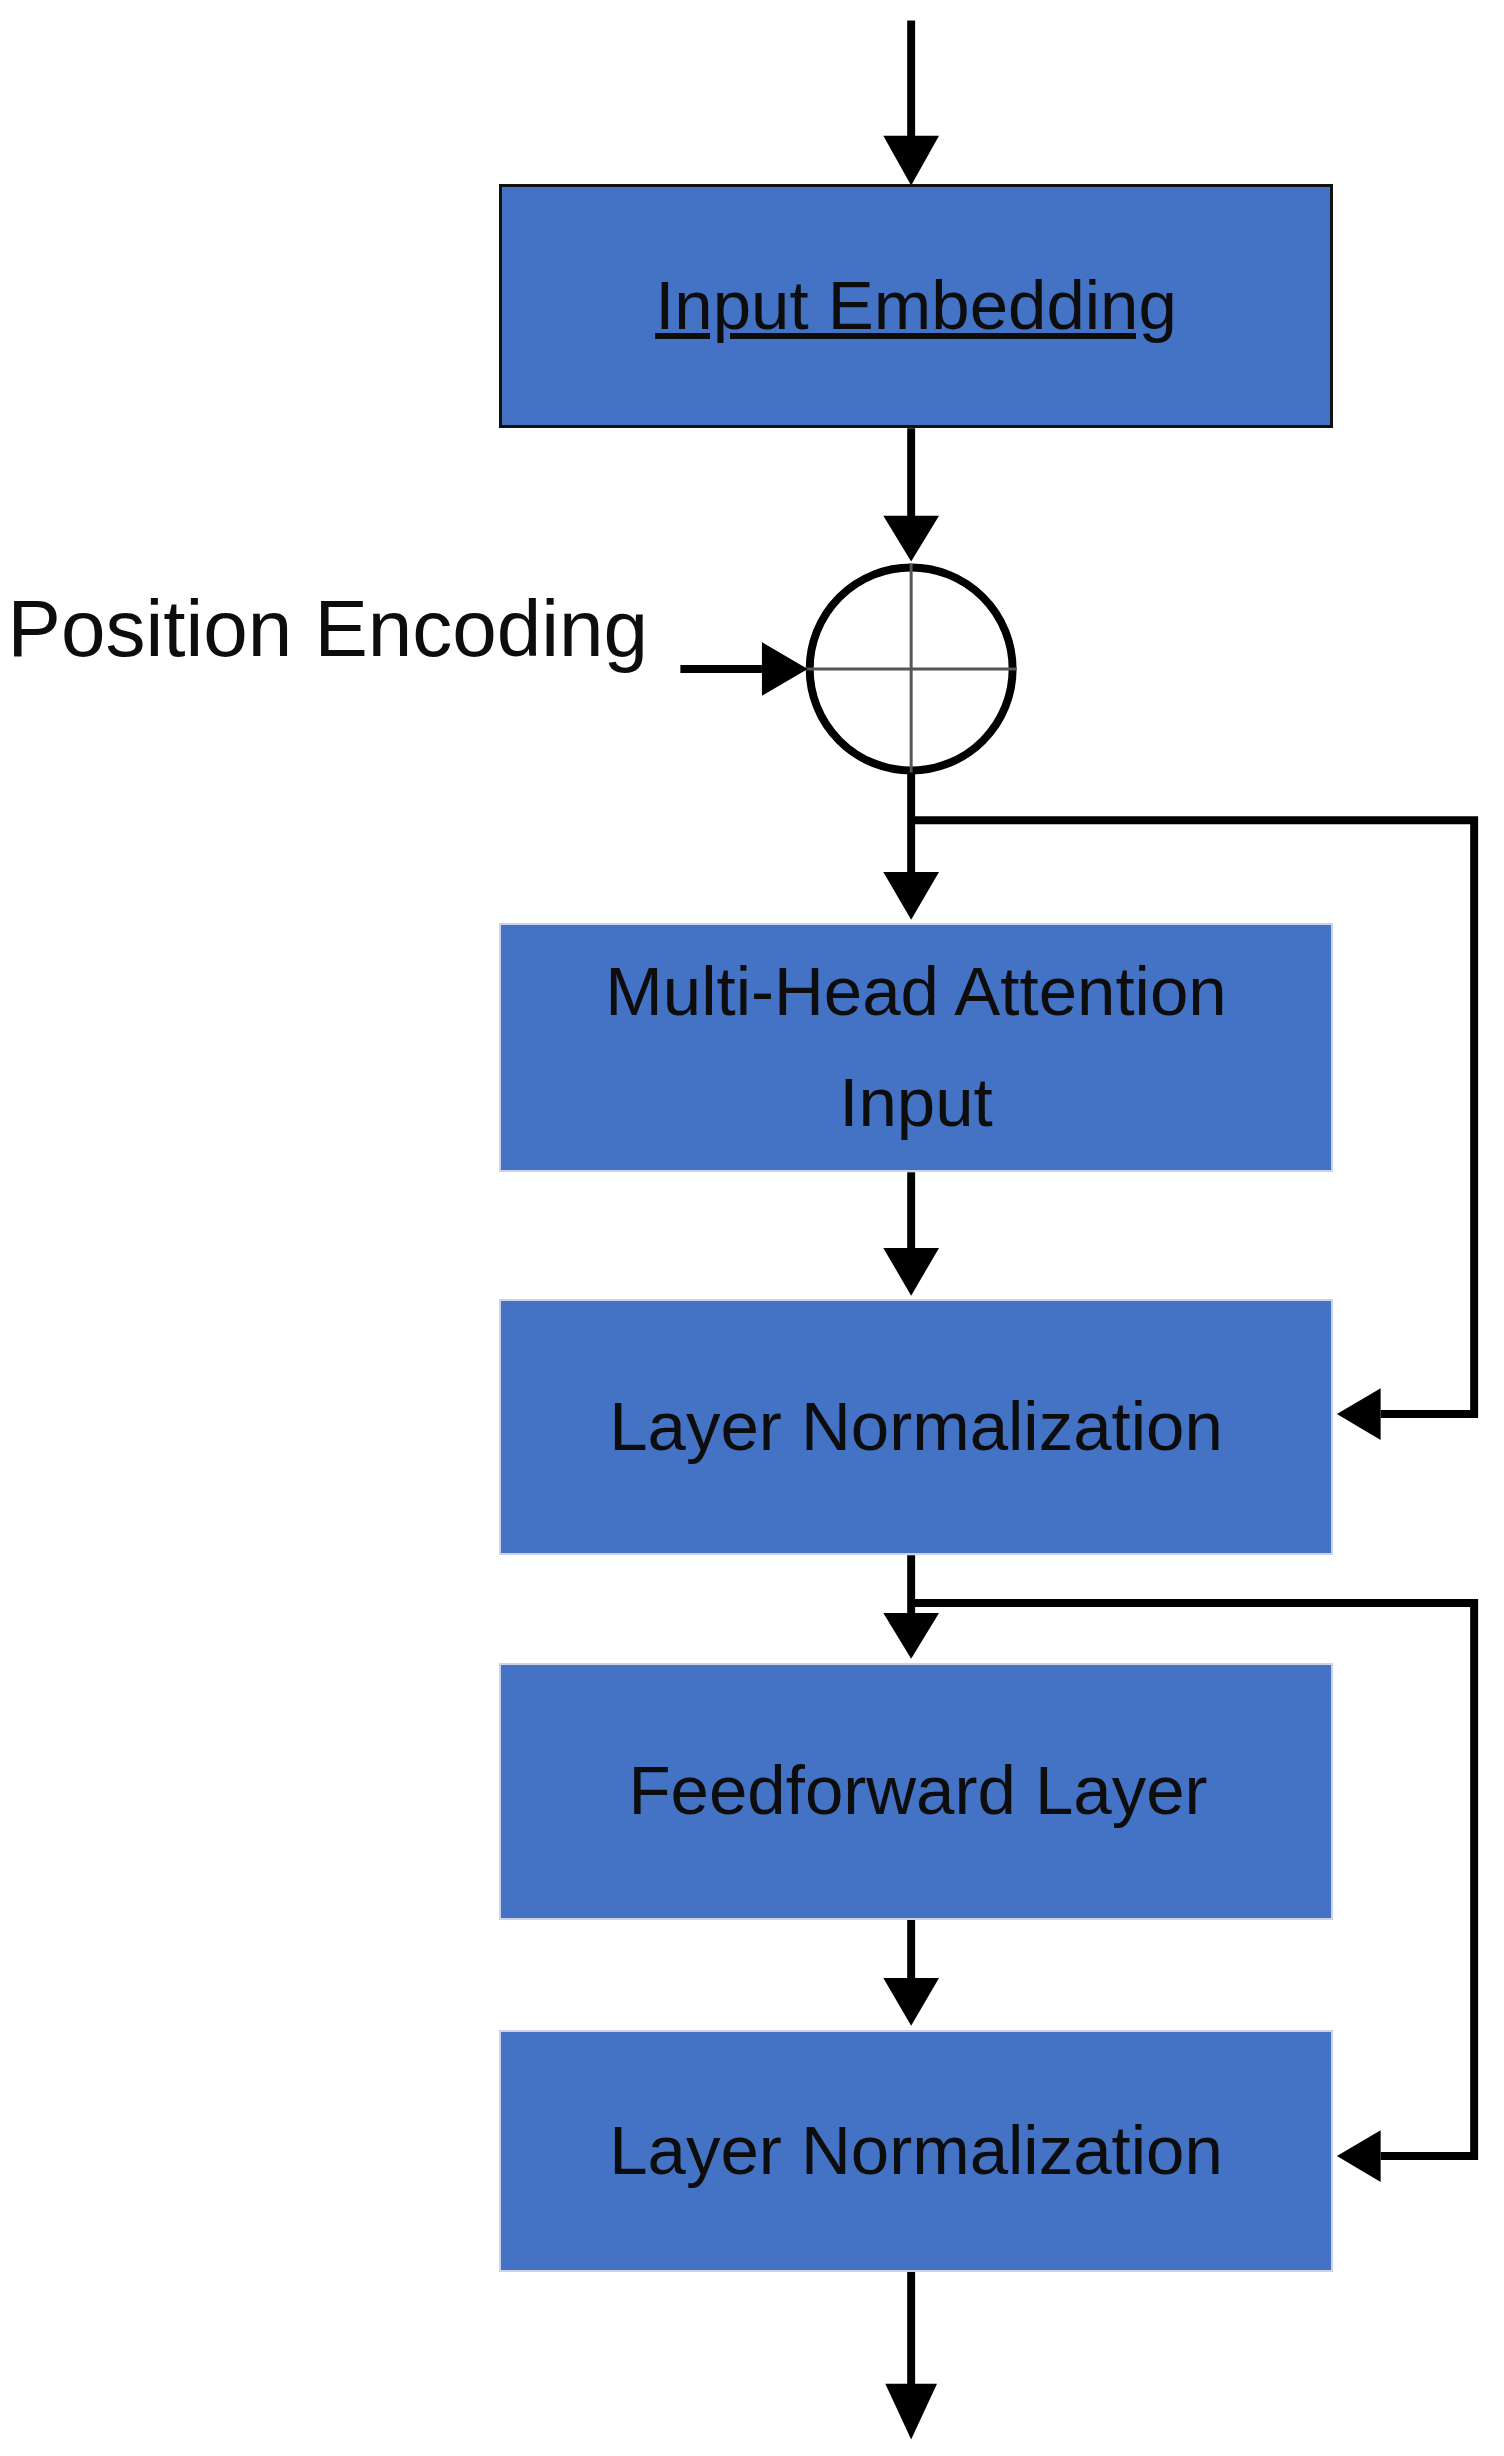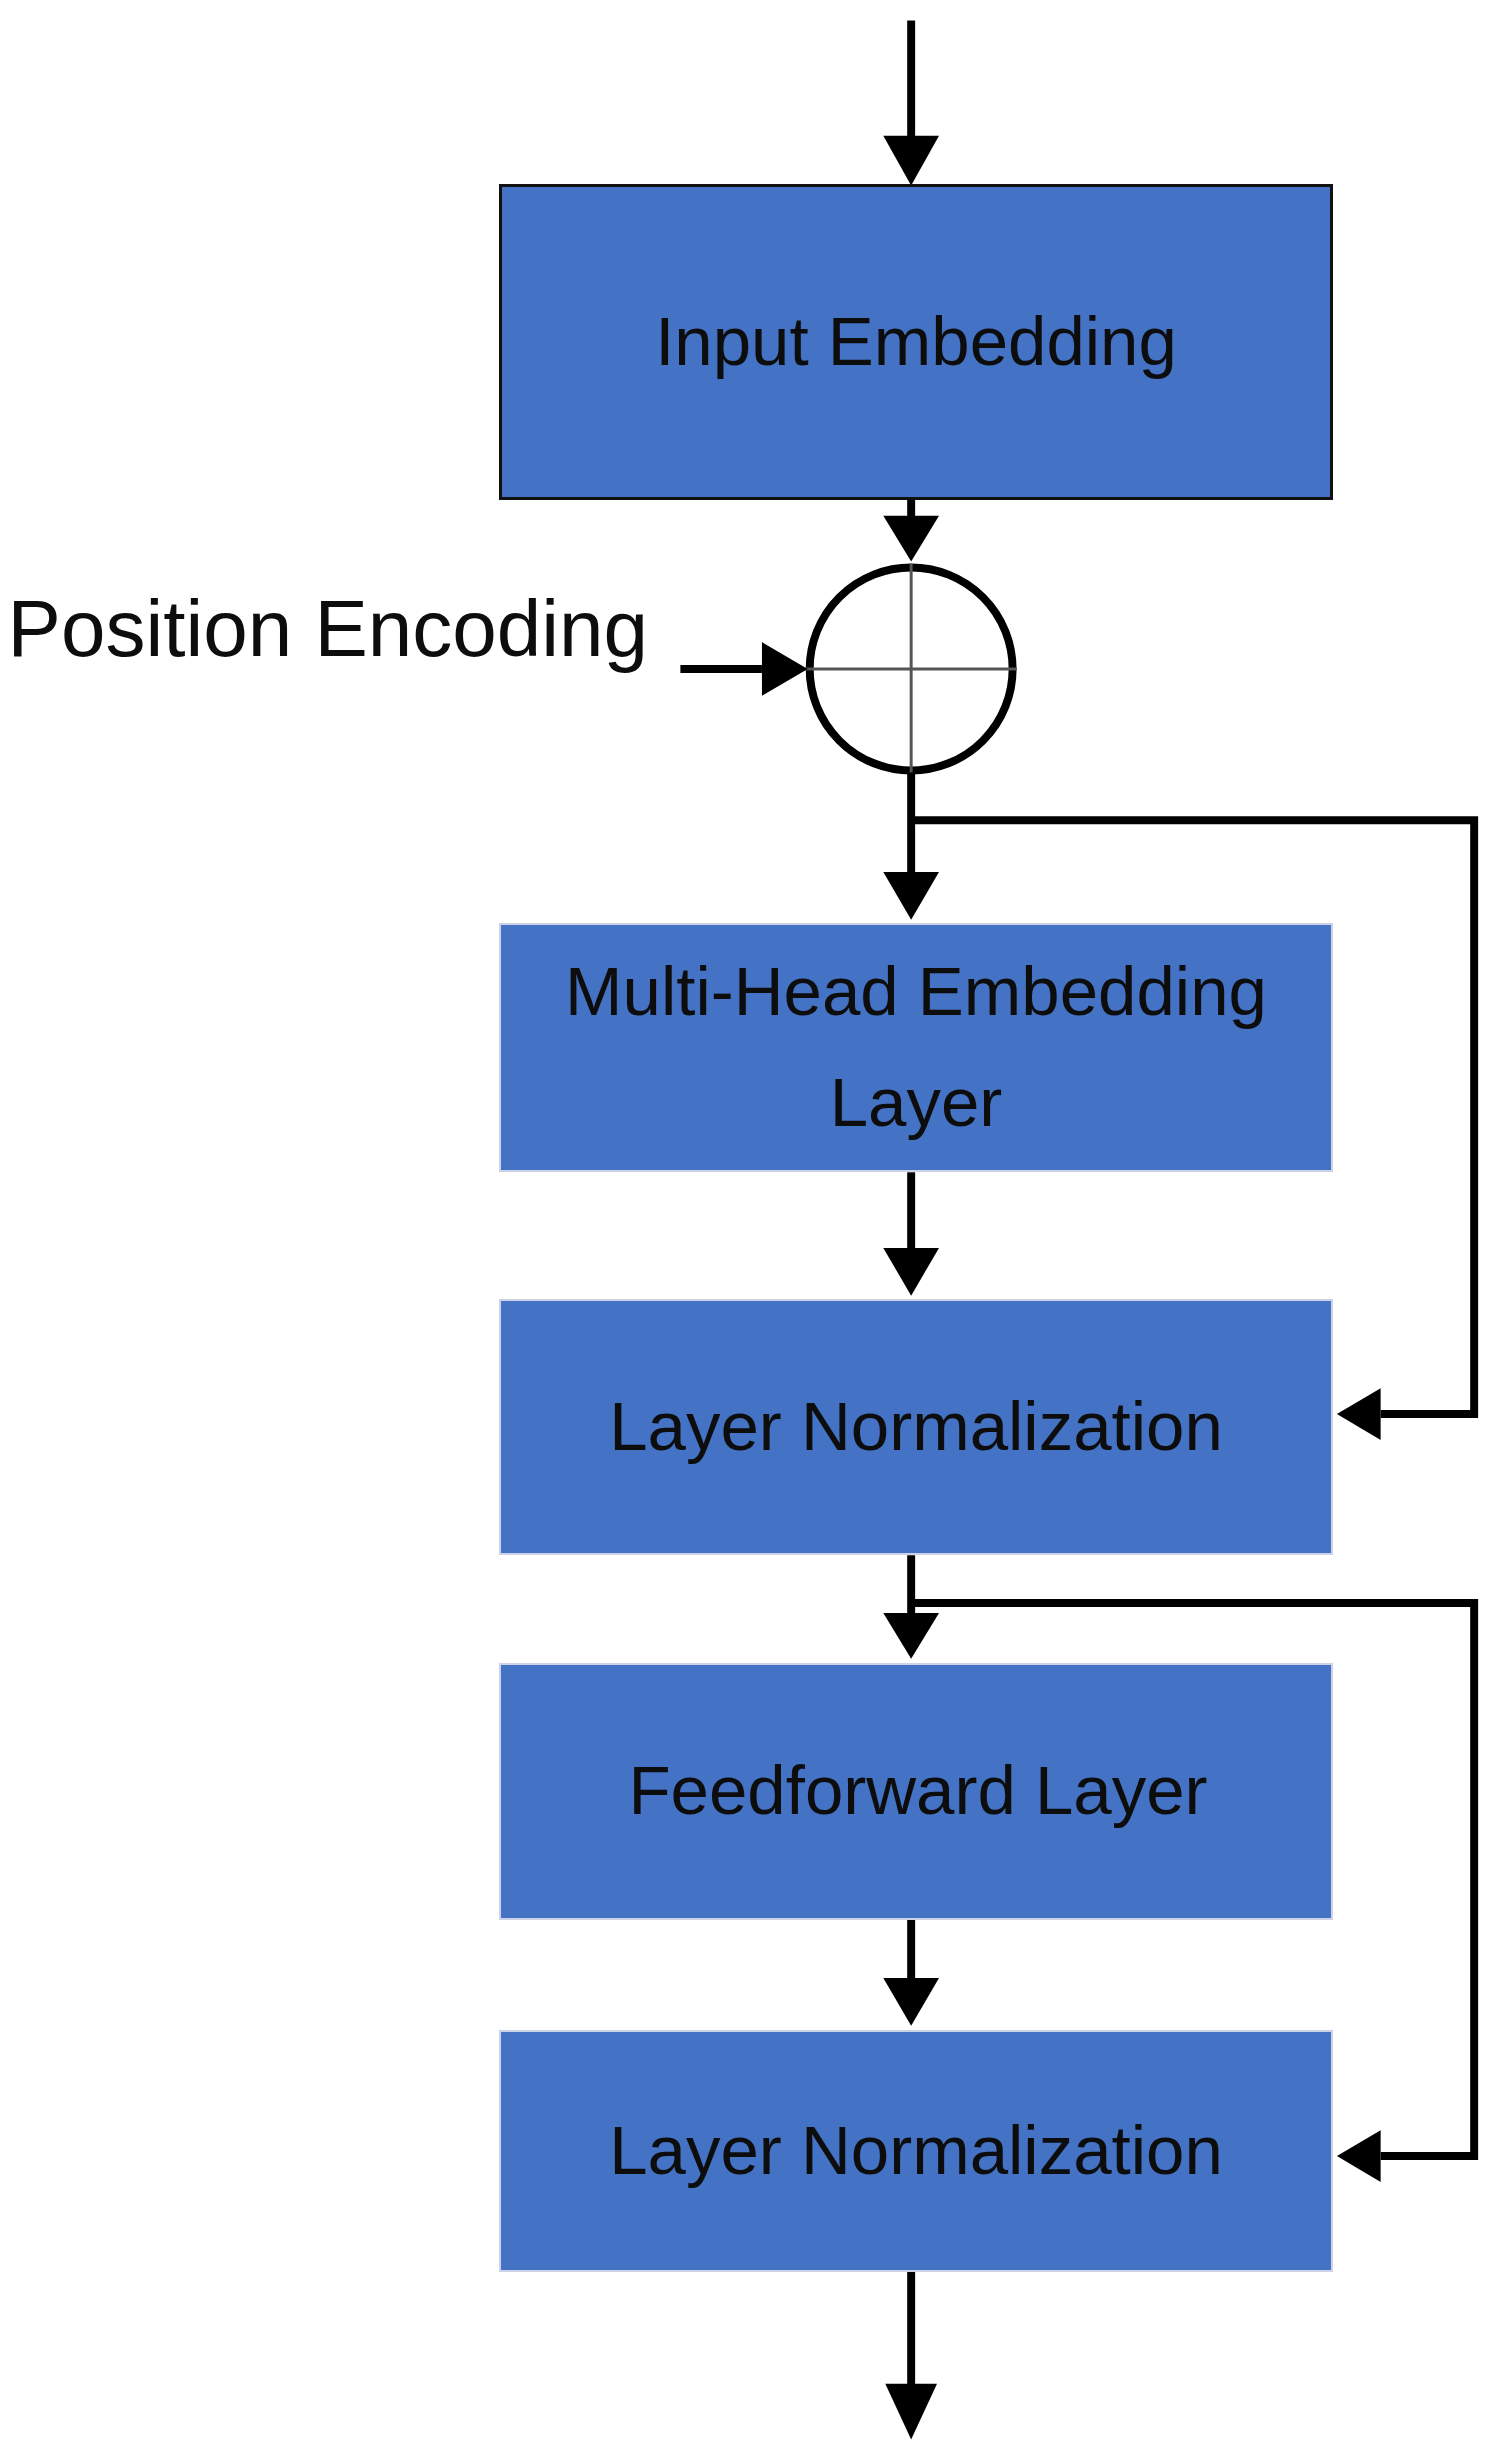--- a/index.html
+++ b/index.html
@@ -34,22 +34,23 @@
     display: flex;
     align-items: center;
     justify-content: center;
     text-align: center;
     font-size: 69px;
     line-height: 1.6;
     padding: 0 20px;
   }
   .node-input-embedding {
     top: 184px;
-    height: 316px;
+    height: 244px;
     border: 3px solid #111111;
+    text-decoration: underline;
   }
   .node-multi-head-attention { top: 923px;  height: 249px; }
   .node-layer-norm-1         { top: 1299px; height: 256px; }
   .node-feedforward          { top: 1663px; height: 257px; padding-left: 24px; }
   .node-layer-norm-2         { top: 2030px; height: 242px; }
   .side-label {
     position: absolute;
     right: 856px;
     top: 584px;
     white-space: nowrap;
@@ -120,21 +121,21 @@
       <path d="M916,2283 V2398" stroke-width="8" fill="none"></path>
       <polygon points="890,2396 942,2396 916,2452" stroke="none"></polygon>
     </g>
   </svg>
 
   <div class="node node-input-embedding">
     <span>Input Embedding</span>
   </div>
 
   <div class="node node-multi-head-attention">
-    <span>Multi-Head Embedding Layer</span>
+    <span>Multi-Head Attention Input</span>
   </div>
 
   <div class="node node-layer-norm-1">
     <span>Layer Normalization</span>
   </div>
 
   <div class="node node-feedforward">
     <span>Feedforward Layer</span>
   </div>
 

